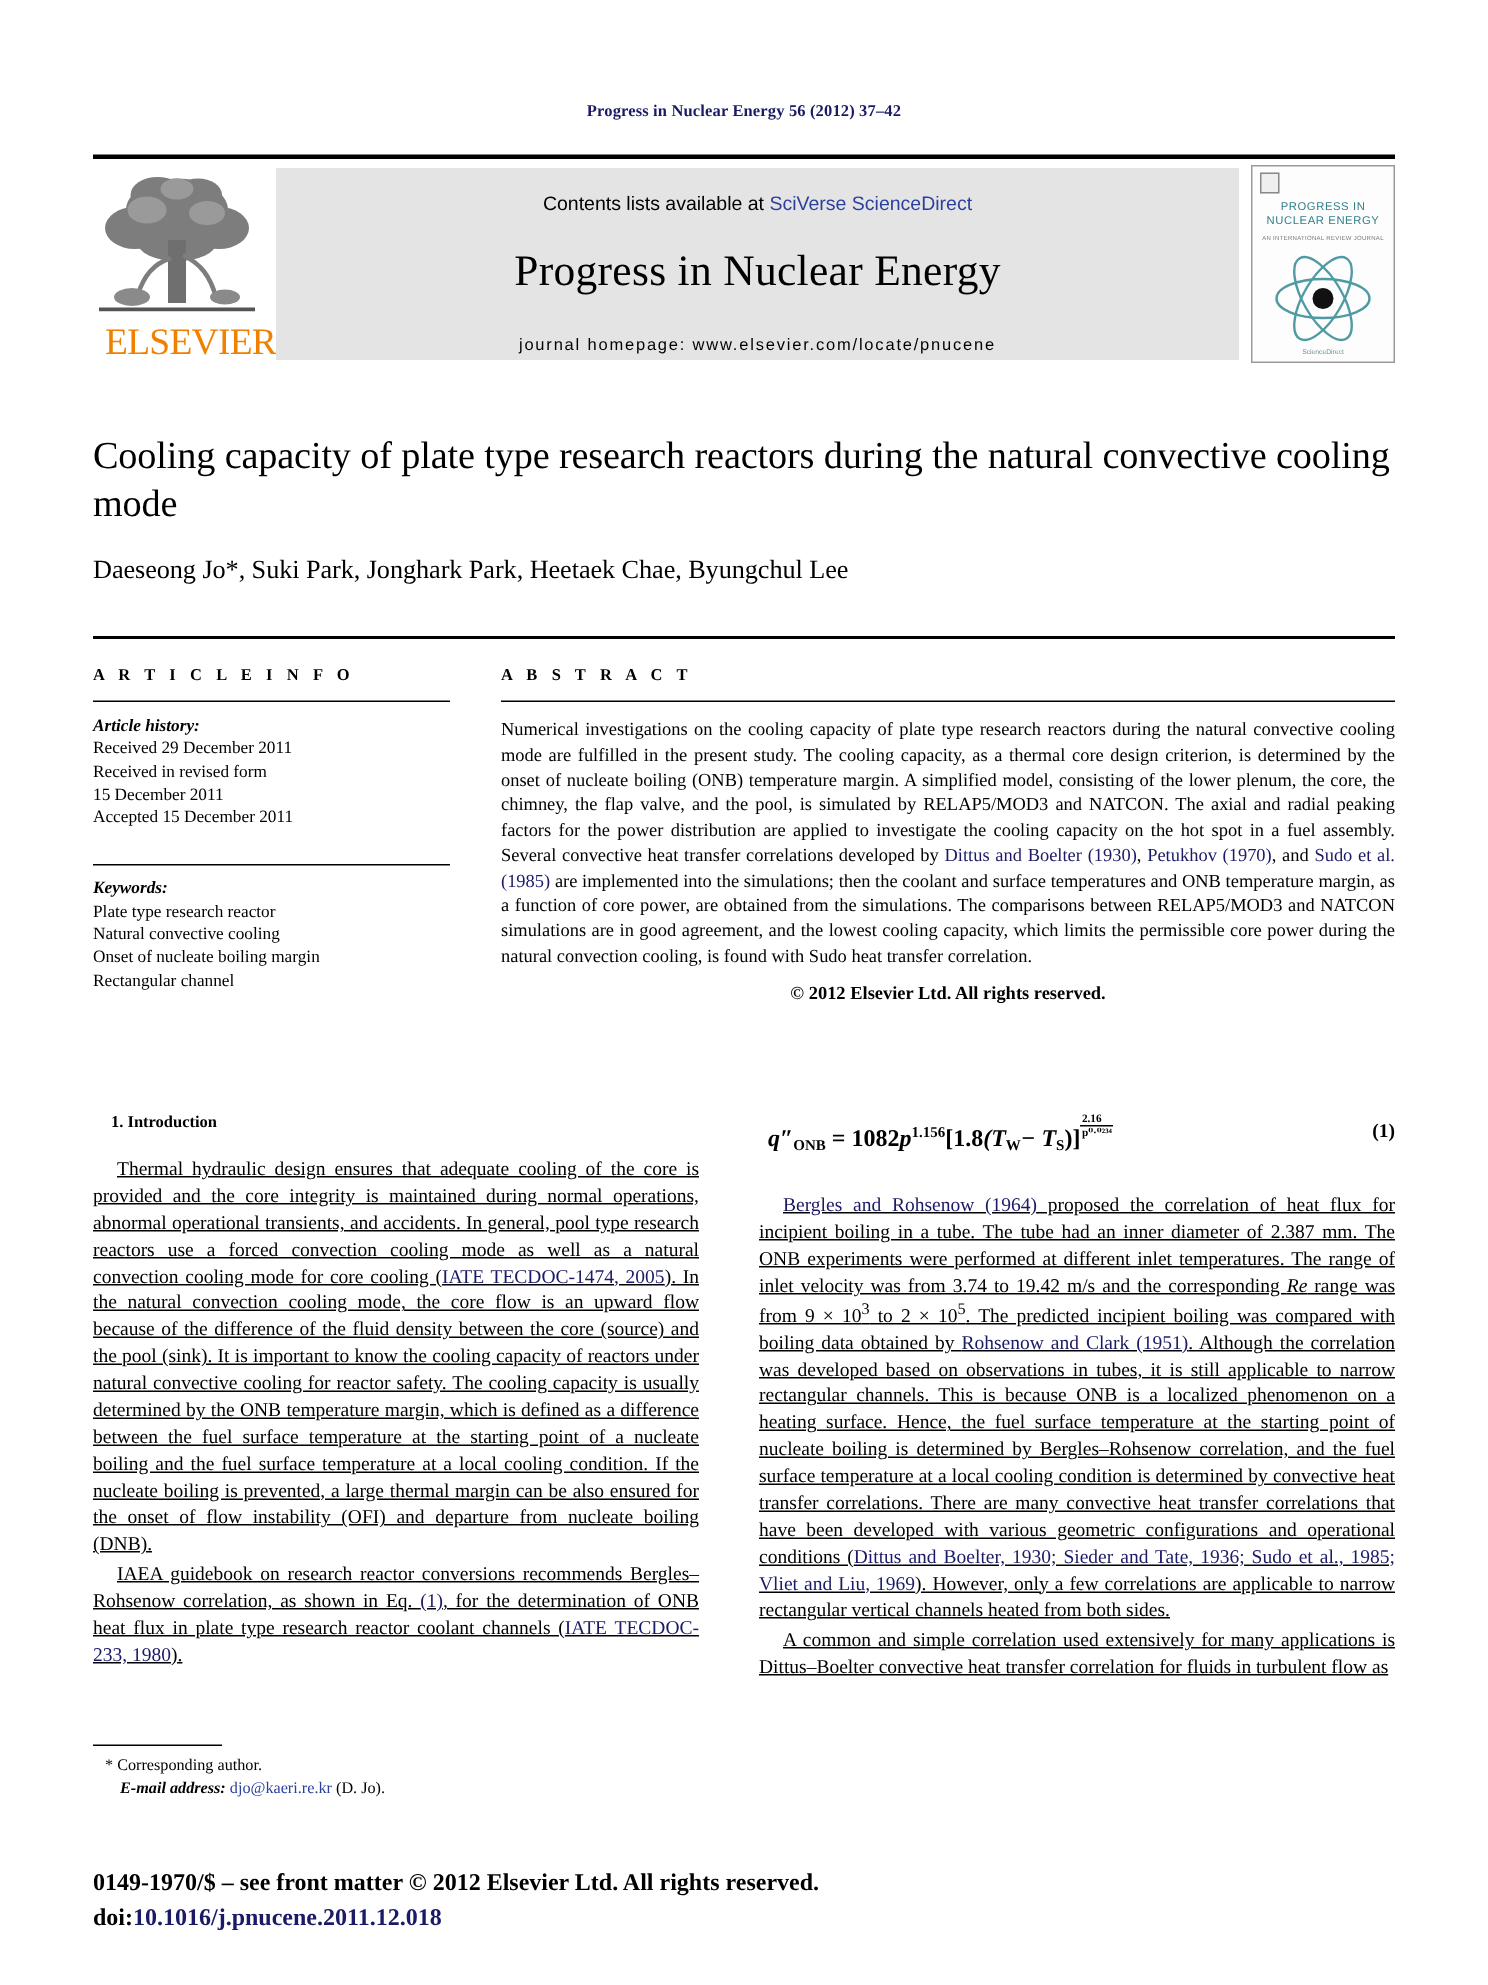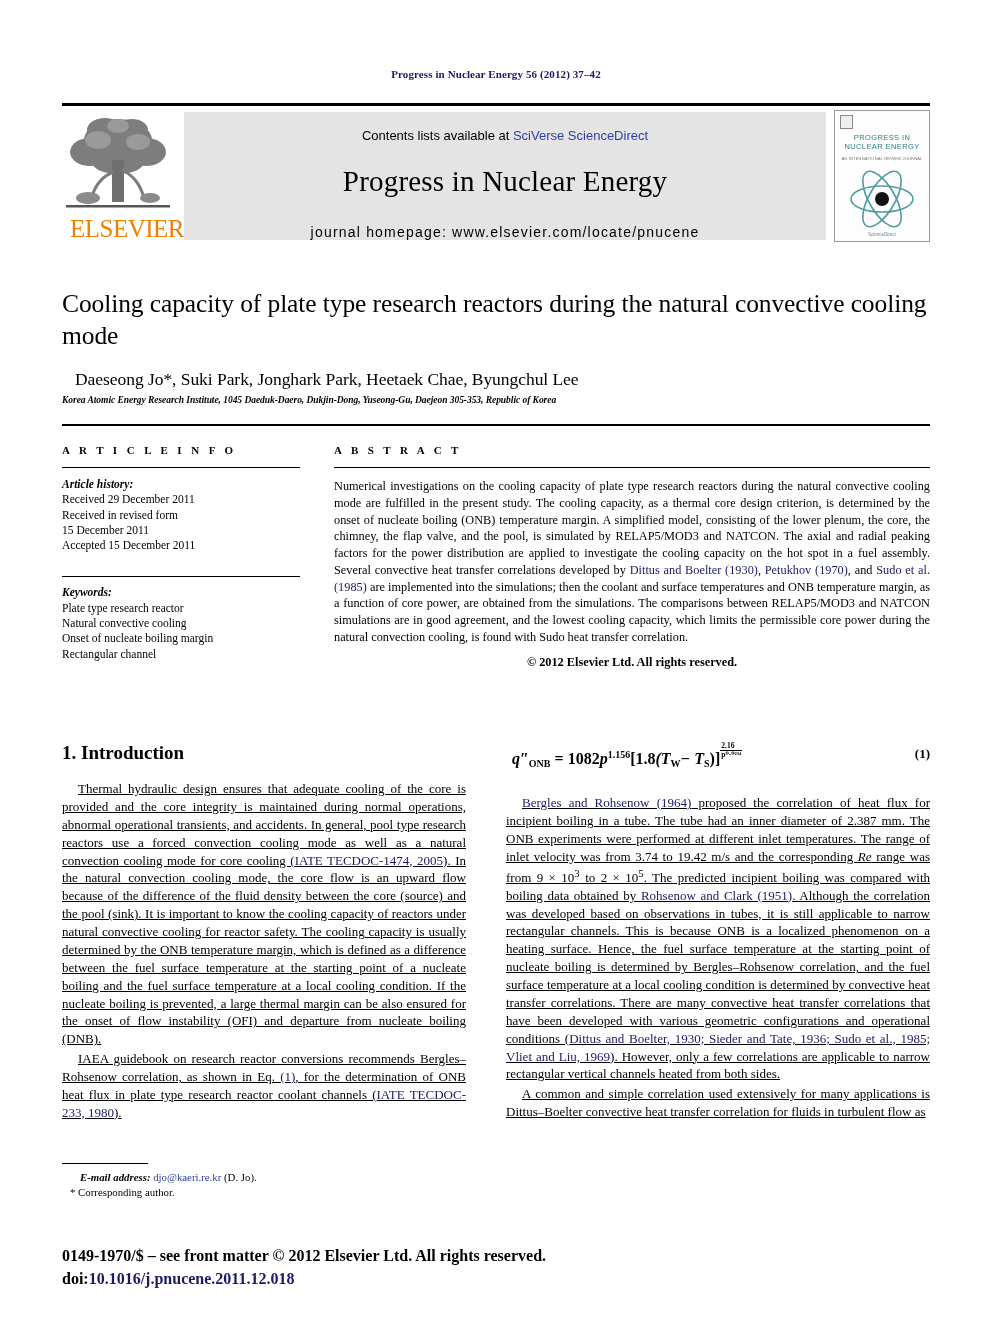--- a/index.html
+++ b/index.html
@@ -82,21 +82,21 @@
   .link { color: #2b3f9e; }
   .link-dark { color: #1a1a66; }
   .journal-name {
     font-family: "Liberation Serif", serif;
     font-size: 29px;
     padding-top: 22px;
     letter-spacing: 0.2px;
   }
   .homepage-line {
     font-family: "Liberation Sans", sans-serif;
-    font-size: 14px;
+    font-size: 11px;
     padding-top: 26px;
     letter-spacing: 1.2px;
   }
   .cover-box {
     position: absolute;
     right: 0;
     top: 4px;
     width: 94px;
     height: 130px;
     border: 1px solid #9a9a9a;
@@ -151,21 +151,21 @@
     position: absolute;
     left: 62px;
     top: 288px;
     width: 868px;
     font-size: 25.5px;
     line-height: 1.24;
     letter-spacing: -0.1px;
   }
   .authors {
     position: absolute;
-    left: 75px;
+    left: 62px;
     top: 369px;
     width: 868px;
     font-size: 17.5px;
     letter-spacing: -0.05px;
   }
   .affil {
     position: absolute;
     left: 62px;
     top: 395px;
     width: 868px;
@@ -236,23 +236,24 @@
     top: 742px;
     width: 404px;
   }
   .body-right {
     position: absolute;
     left: 506px;
     top: 742px;
     width: 424px;
   }
   .h2 {
-    font-size: 19px;
+    font-size: 11px;
     font-weight: bold;
     margin-bottom: 16px;
+    margin-left: 12px;
   }
   .para {
     font-size: 13px;
     line-height: 1.375;
     text-align: justify;
     text-indent: 16px;
     margin: 0 0 2px 0;
     text-decoration: underline;
   }
 
@@ -373,21 +374,20 @@
           <ellipse cx="47" cy="40" rx="31" ry="13" transform="rotate(120 47 40)"></ellipse>
         </g>
         <circle cx="47" cy="40" r="7" fill="#111"></circle>
       </svg>
       <div class="cover-foot">ScienceDirect</div>
     </div>
   </div>
 
   <div class="title">Cooling capacity of plate type research reactors during the natural convective cooling mode</div>
   <div class="authors">Daeseong Jo*, Suki Park, Jonghark Park, Heetaek Chae, Byungchul Lee</div>
-  <div class="affil">Korea Atomic Energy Research Institute, 1045 Daeduk-Daero, Dukjin-Dong, Yuseong-Gu, Daejeon 305-353, Republic of Korea</div>
 
   <div class="rule-top"></div>
 
   <div class="col-info">
     <div class="sec-label">A R T I C L E   I N F O</div>
     <div class="hr-thin"></div>
     <div class="info-body">
       <div class="hdr">Article history:</div>
       <div>Received 29 December 2011</div>
       <div>Received in revised form</div>
@@ -428,22 +428,22 @@
       </div>
       <div class="eqn-num">(1)</div>
     </div>
 
     <p class="para"><span class="link-dark">Bergles and Rohsenow (1964)</span><span> proposed the correlation of heat flux for incipient boiling in a tube. The tube had an inner diameter of 2.387 mm. The ONB experiments were performed at different inlet temperatures. The range of inlet velocity was from 3.74 to 19.42 m/s and the corresponding </span><span style="font-style:italic">Re</span><span> range was from 9 × 10</span><sup>3</sup><span> to 2 × 10</span><sup>5</sup><span>. The predicted incipient boiling was compared with boiling data obtained by </span><span class="link-dark">Rohsenow and Clark (1951)</span><span>. Although the correlation was developed based on observations in tubes, it is still applicable to narrow rectangular channels. This is because ONB is a localized phenomenon on a heating surface. Hence, the fuel surface temperature at the starting point of nucleate boiling is determined by Bergles–Rohsenow correlation, and the fuel surface temperature at a local cooling condition is determined by convective heat transfer correlations. There are many convective heat transfer correlations that have been developed with various geometric configurations and operational conditions (</span><span class="link-dark">Dittus and Boelter, 1930; Sieder and Tate, 1936; Sudo et al., 1985; Vliet and Liu, 1969</span><span>). However, only a few correlations are applicable to narrow rectangular vertical channels heated from both sides.</span></p>
     <p class="para">A common and simple correlation used extensively for many applications is Dittus–Boelter convective heat transfer correlation for fluids in turbulent flow as</p>
   </div>
 
   <div class="foot-rule"></div>
   <div class="footnotes">
+    <div style="padding-left:8px">* Corresponding author.</div>
     <div style="padding-left:18px"><span class="ital">E-mail address:</span> <span class="link">djo@kaeri.re.kr</span><span> (D. Jo).</span></div>
-    <div style="padding-left:8px">* Corresponding author.</div>
   </div>
 
   <div class="colophon">
     <div>0149-1970/$ – see front matter © 2012 Elsevier Ltd. All rights reserved.</div>
     <div><span>doi:</span><span class="link-dark">10.1016/j.pnucene.2011.12.018</span></div>
   </div>
 
 </div>
 
 </body></html>

